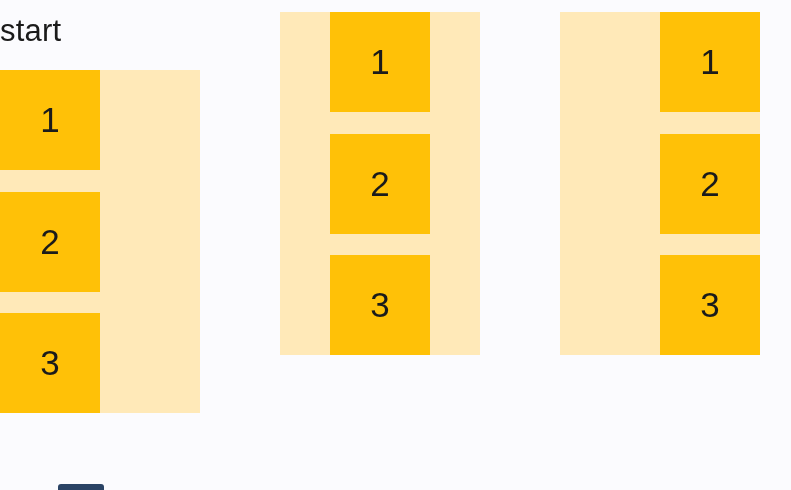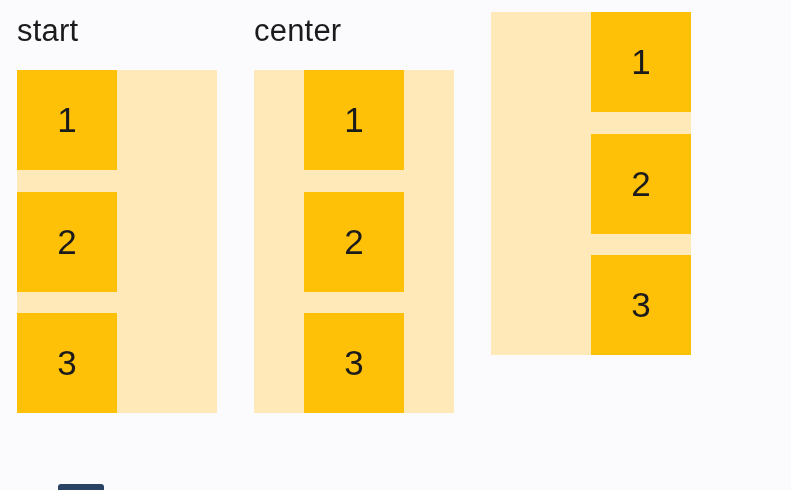--- a/index.html
+++ b/index.html
@@ -10,24 +10,24 @@
     position: relative;
     width: 791px;
     height: 490px;
     overflow: hidden;
     background: #FBFBFE;
     font-family: "Liberation Sans", sans-serif;
   }
   .stage {
     position: absolute;
     top: 12px;
-    left: 17px;
+    left: 0;
     display: flex;
     flex-direction: row;
-    gap: 37px;
+    gap: 80px;
   }
   .group {
     width: 200px;
     display: flex;
     flex-direction: column;
   }
   .group-label {
     font-size: 31px;
     line-height: 38px;
     color: #1B1B1B;
@@ -73,21 +73,20 @@
   <div class="group">
     <div class="group-label">start</div>
     <div class="container align-start">
       <div class="item">1</div>
       <div class="item">2</div>
       <div class="item">3</div>
     </div>
   </div>
 
   <div class="group">
-    <div class="group-label">center</div>
     <div class="container align-center">
       <div class="item">1</div>
       <div class="item">2</div>
       <div class="item">3</div>
     </div>
   </div>
 
   <div class="group">
     <div class="container align-end">
       <div class="item">1</div>

